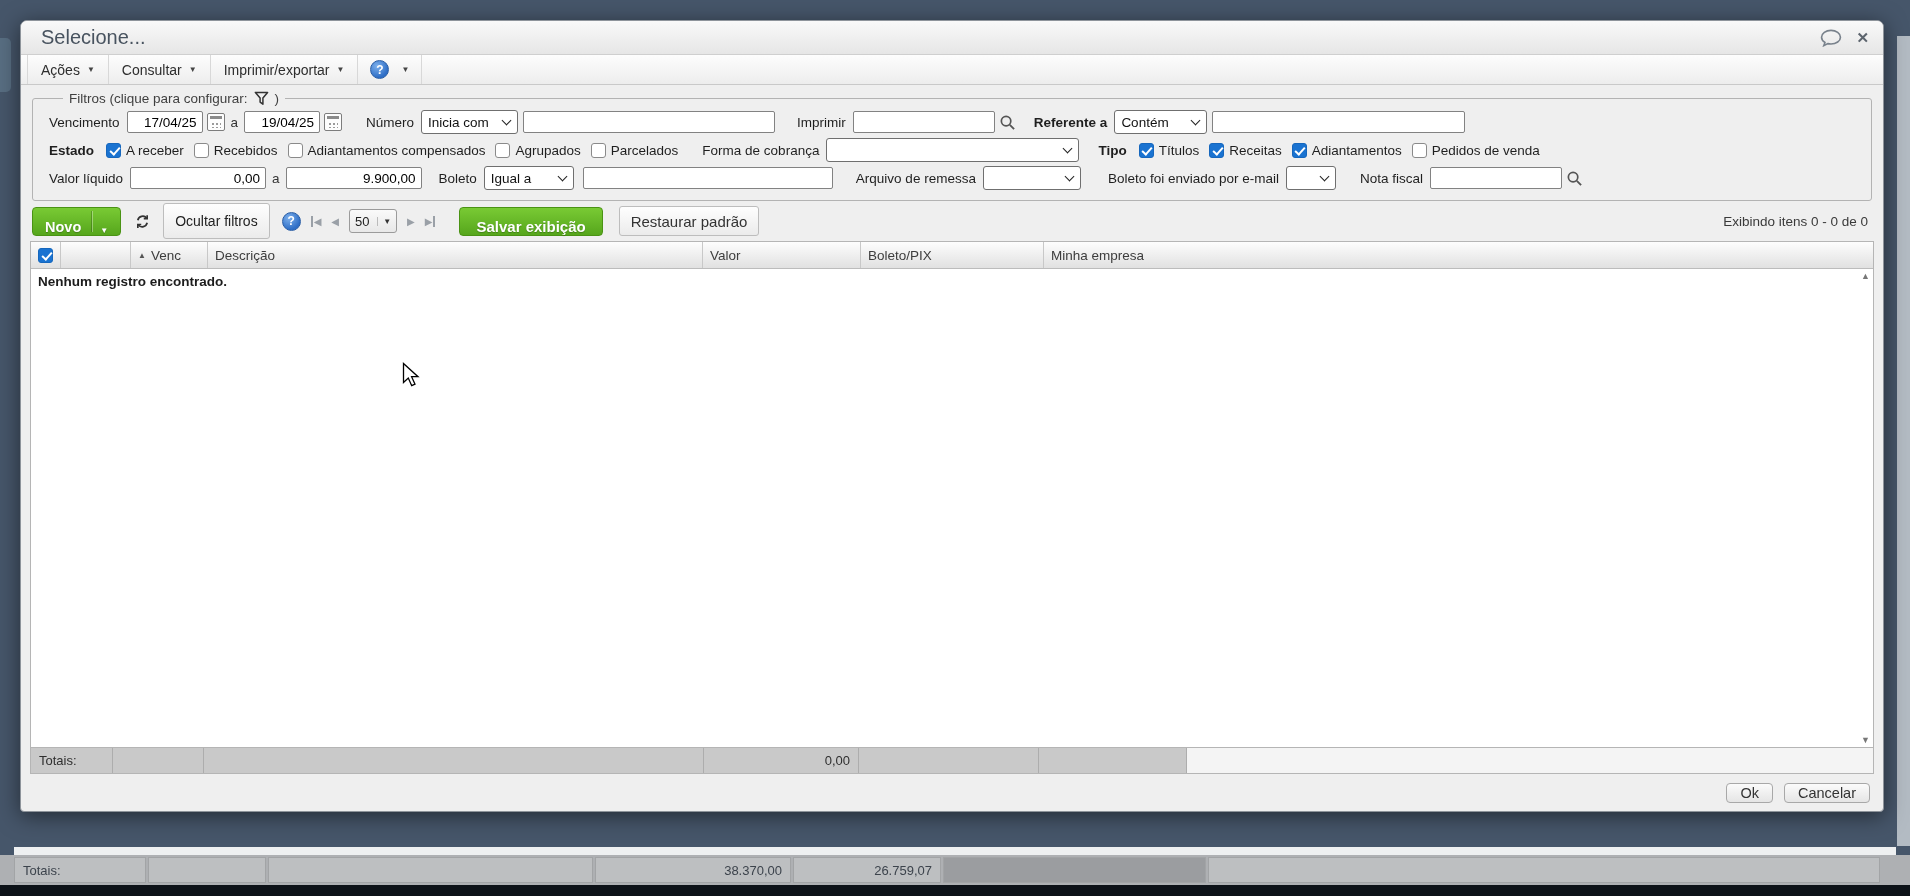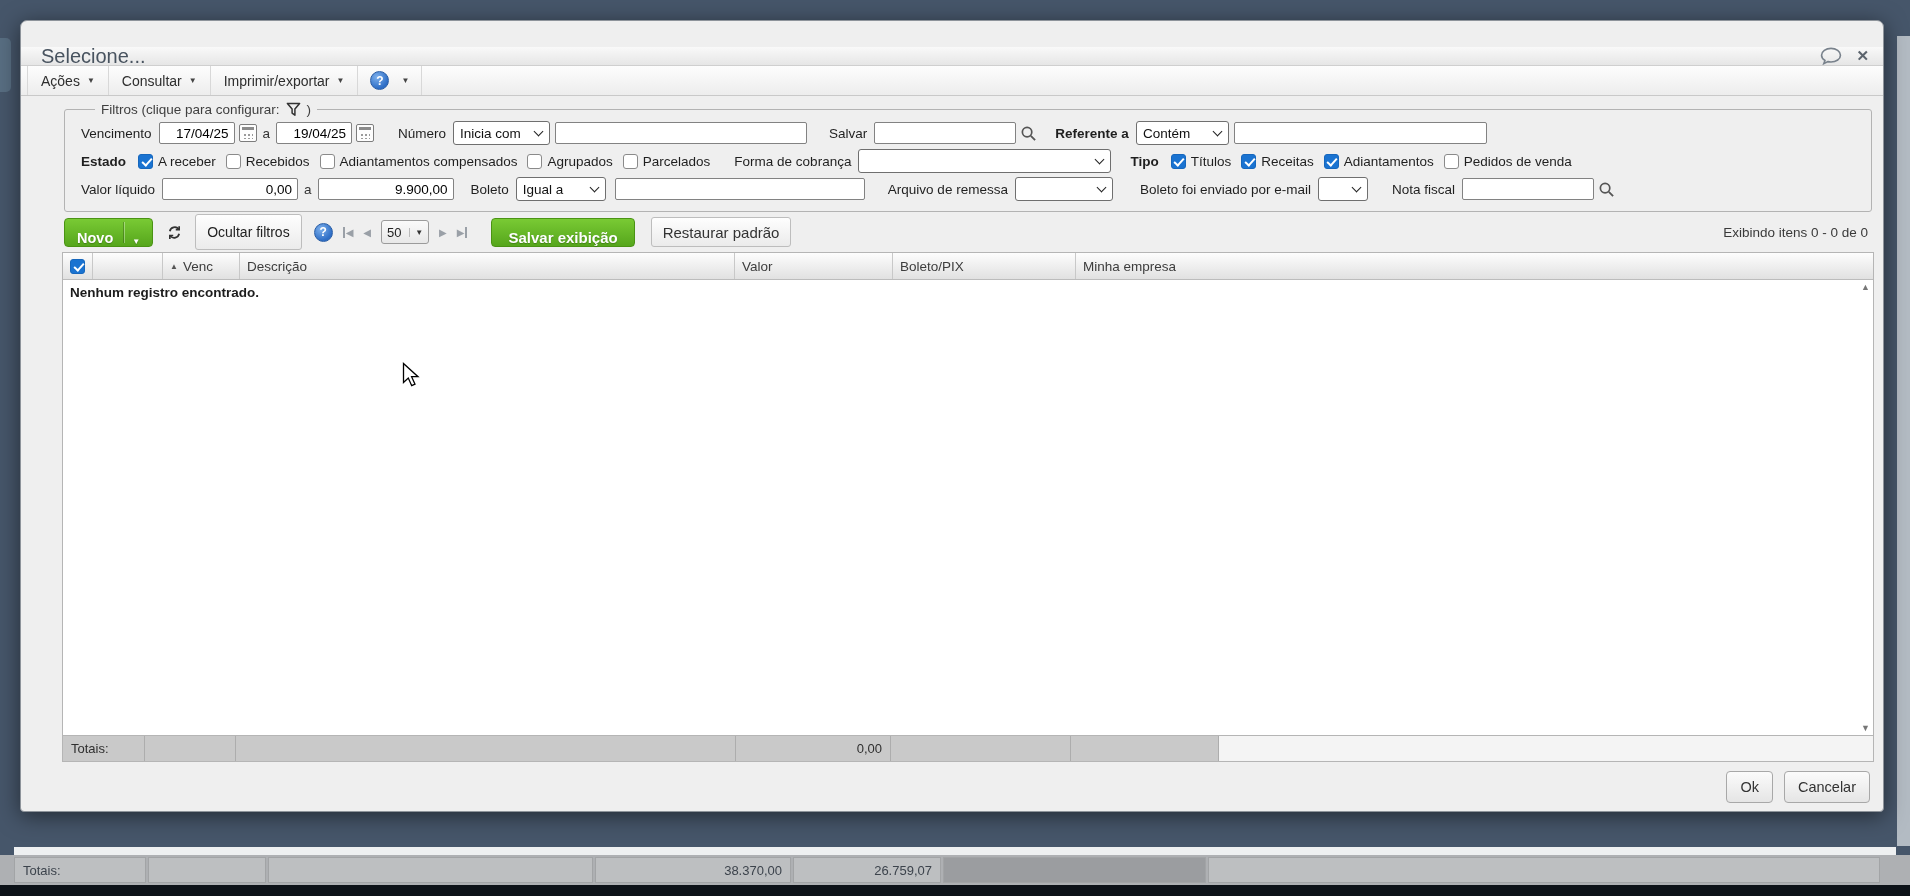--- a/index.html
+++ b/index.html
@@ -27,37 +27,37 @@
   .bgcell.dark { background:#9b9da0; }
   .bg-bottombar { position:absolute; top:885px; left:0; right:0; height:11px; background:#0d1218; }
 
   
   .modal {
     position:absolute; left:20px; top:20px; width:1864px; height:792px;
     background:#efefef; border:1px solid #8e949b; border-radius:7px 7px 4px 4px;
     box-shadow:0 4px 22px rgba(0,0,0,.5); display:flex; flex-direction:column; overflow:hidden;
   }
   .titlebar {
-    height:19px; background:linear-gradient(#f9f9f9,#e6e6e6); border-bottom:1px solid #cfcfcf;
-    display:flex; align-items:center; padding:0 14px 0 20px; flex:0 0 auto;margin-top:26px;
+    height:34px; background:linear-gradient(#f9f9f9,#e6e6e6); border-bottom:1px solid #cfcfcf;
+    display:flex; align-items:center; padding:0 14px 0 20px; flex:0 0 auto;
   }
   .title { font-size:20px; color:#48535f; }
   .title-icons { margin-left:auto; display:flex; align-items:center; gap:14px; }
   .xicon { font-size:15px; font-weight:bold; color:#5c646d; cursor:default; }
 
   .menubar {
     height:30px; background:linear-gradient(#fdfdfd,#ededed); border-bottom:1px solid #c9c9c9;
     display:flex; align-items:stretch; flex:0 0 auto; padding-left:6px;
   }
   .menuitem { display:flex; align-items:center; gap:7px; padding:0 13px; font-size:14px; color:#2e2e2e; border-right:1px solid #d8d8d8; }
   .menuitem:first-child { border-left:1px solid #d8d8d8; }
   .mcaret { font-size:8px; color:#444; }
   .menu-help { display:flex; align-items:center; gap:12px; padding:0 12px; border-right:1px solid #d8d8d8; }
 
-  .content { flex:1; display:flex; flex-direction:column; padding:6px 9px 8px 9px; min-height:0;margin-left:32px; }
+  .content { flex:1; display:flex; flex-direction:column; padding:6px 9px 8px 9px; min-height:0; }
 
   
   fieldset.filters {
     border:1px solid #b3b3b3; border-radius:3px; padding:2px 8px 8px 8px; margin:0 2px;
   }
   fieldset.filters legend { margin-left:22px; padding:0 6px; font-size:13.5px; color:#3f3f3f; display:flex; align-items:center; gap:6px; }
   .frow { display:flex; align-items:center; height:28px; font-size:13.5px; color:#1f1f1f; padding-left:8px; }
   .flabel { margin-right:7px; white-space:nowrap; }
   .tinput {
     height:22px; border:1px solid #828282; background:#fff; padding:0 5px; font-size:13.5px;
@@ -130,21 +130,21 @@
   .gf.f0 { width:82px; }
   .gf.f1 { width:91px; }
   .gf.f2 { width:500px; }
   .gf.f3 { width:155px; }
   .gf.f4 { width:180px; }
   .gf.f5 { width:148px; }
   .gfill { flex:1; background:#f4f4f4; }
 
   
   .actions { flex:0 0 auto; display:flex; justify-content:flex-end; gap:11px; padding:9px 4px 0 0; }
-  .dlgbtn { height:32px; min-width:46px; padding:0 13px; background:linear-gradient(#fbfbfb,#e5e5e5);
+  .dlgbtn { height:20px; min-width:46px; padding:0 13px; background:linear-gradient(#fbfbfb,#e5e5e5);
     border:1px solid #a8a8a8; border-radius:4px; font-size:14.5px; color:#333; display:inline-flex; align-items:center; justify-content:center; }
 
   .cursor { position:absolute; left:402px; top:362px; z-index:50; }
 </style>
 </head>
 <body>
 
 <div class="stage">
 
   <div class="bg-left-notch"></div>
@@ -210,21 +210,21 @@
           <span class="calbtn"></span>
           <span class="sep-a">a</span>
           <input class="tinput" style="width: 76px;" value="19/04/25">
           <span class="calbtn"></span>
           <span class="flabel" style="margin-left:24px;">Número</span>
           <span class="sel" style="width:97px;">
             <span>Inicia com</span>
             <span class="chev"></span>
           </span>
           <input class="tinput" style="width: 252px; margin-left: 5px;" value="">
-          <span class="flabel" style="margin-left:22px;">Salvar</span>
+          <span class="flabel" style="margin-left:22px;">Imprimir</span>
           <input class="tinput" style="width: 142px;" value="">
           <svg class="mag" width="17" height="17" viewBox="0 0 18 18">
             <circle cx="7.5" cy="7.5" r="5" fill="none" stroke="#555" stroke-width="1.8"></circle>
             <line x1="11.5" y1="11.5" x2="16" y2="16" stroke="#555" stroke-width="2"></line>
           </svg>
           <span class="flabel" style="margin-left:18px;font-weight:bold;">Referente a</span>
           <span class="sel" style="width:93px;">
             <span>Contém</span>
             <span class="chev"></span>
           </span>

